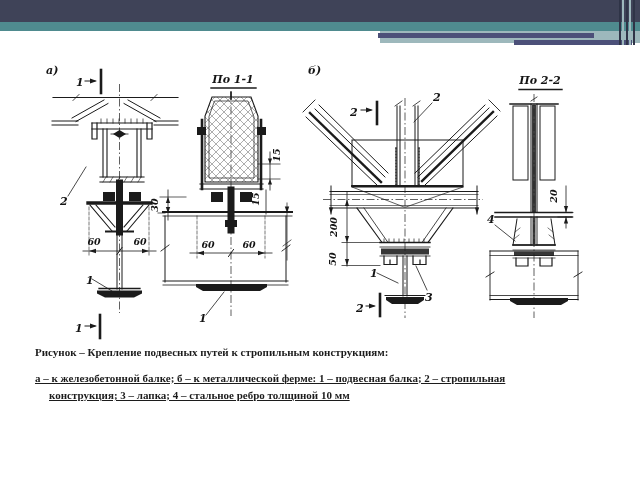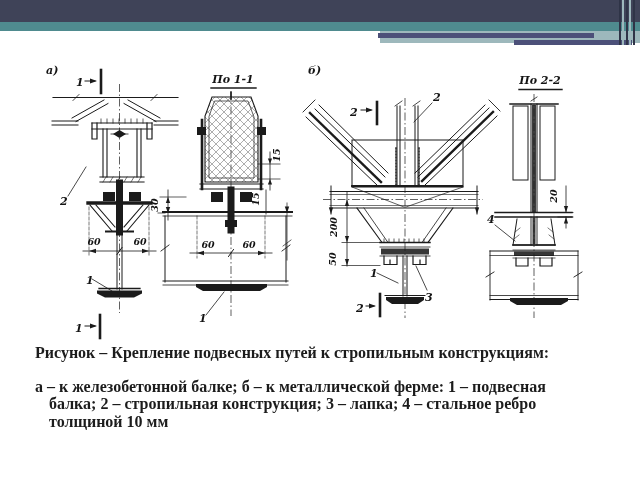--- a/index.html
+++ b/index.html
@@ -16,23 +16,23 @@
   .vline.l{background:#9db8bc;}
   
   svg.drawing{position:absolute;left:0;top:0;}
   .dw{stroke:#1b1b1b;fill:none;stroke-linecap:square;}
   .ink{fill:#1b1b1b;stroke:none;}
   .cl{stroke:#1b1b1b;fill:none;stroke-width:.7;stroke-dasharray:8 2.5 1.5 2.5;}
   .tl{font:italic bold 11px "DejaVu Serif",serif;fill:#141414;stroke:none;}
   .td{font:italic bold 9.5px "DejaVu Serif",serif;fill:#141414;stroke:none;}
   
   .caption{position:absolute;left:35px;top:344px;width:528px;color:#1c1c1c;
-           font-weight:bold;font-size:16px;line-height:17.5px;}
+           font-weight:bold;font-size:11px;line-height:17.5px;}
   .caption p{margin:0;}
-  .caption p.hang{margin-top:16px;padding-left:14px;text-indent:-14px;}
+  .caption p.hang{margin-top:8px;padding-left:14px;text-indent:-14px;text-decoration:underline;}
 </style>
 </head>
 <body>
 
 <div class="slide">
 
   <div class="hdr-dark"></div>
   <div class="hdr-teal"></div>
   <div class="hdr-light"></div>
   <div class="hdr-stripe1"></div>

